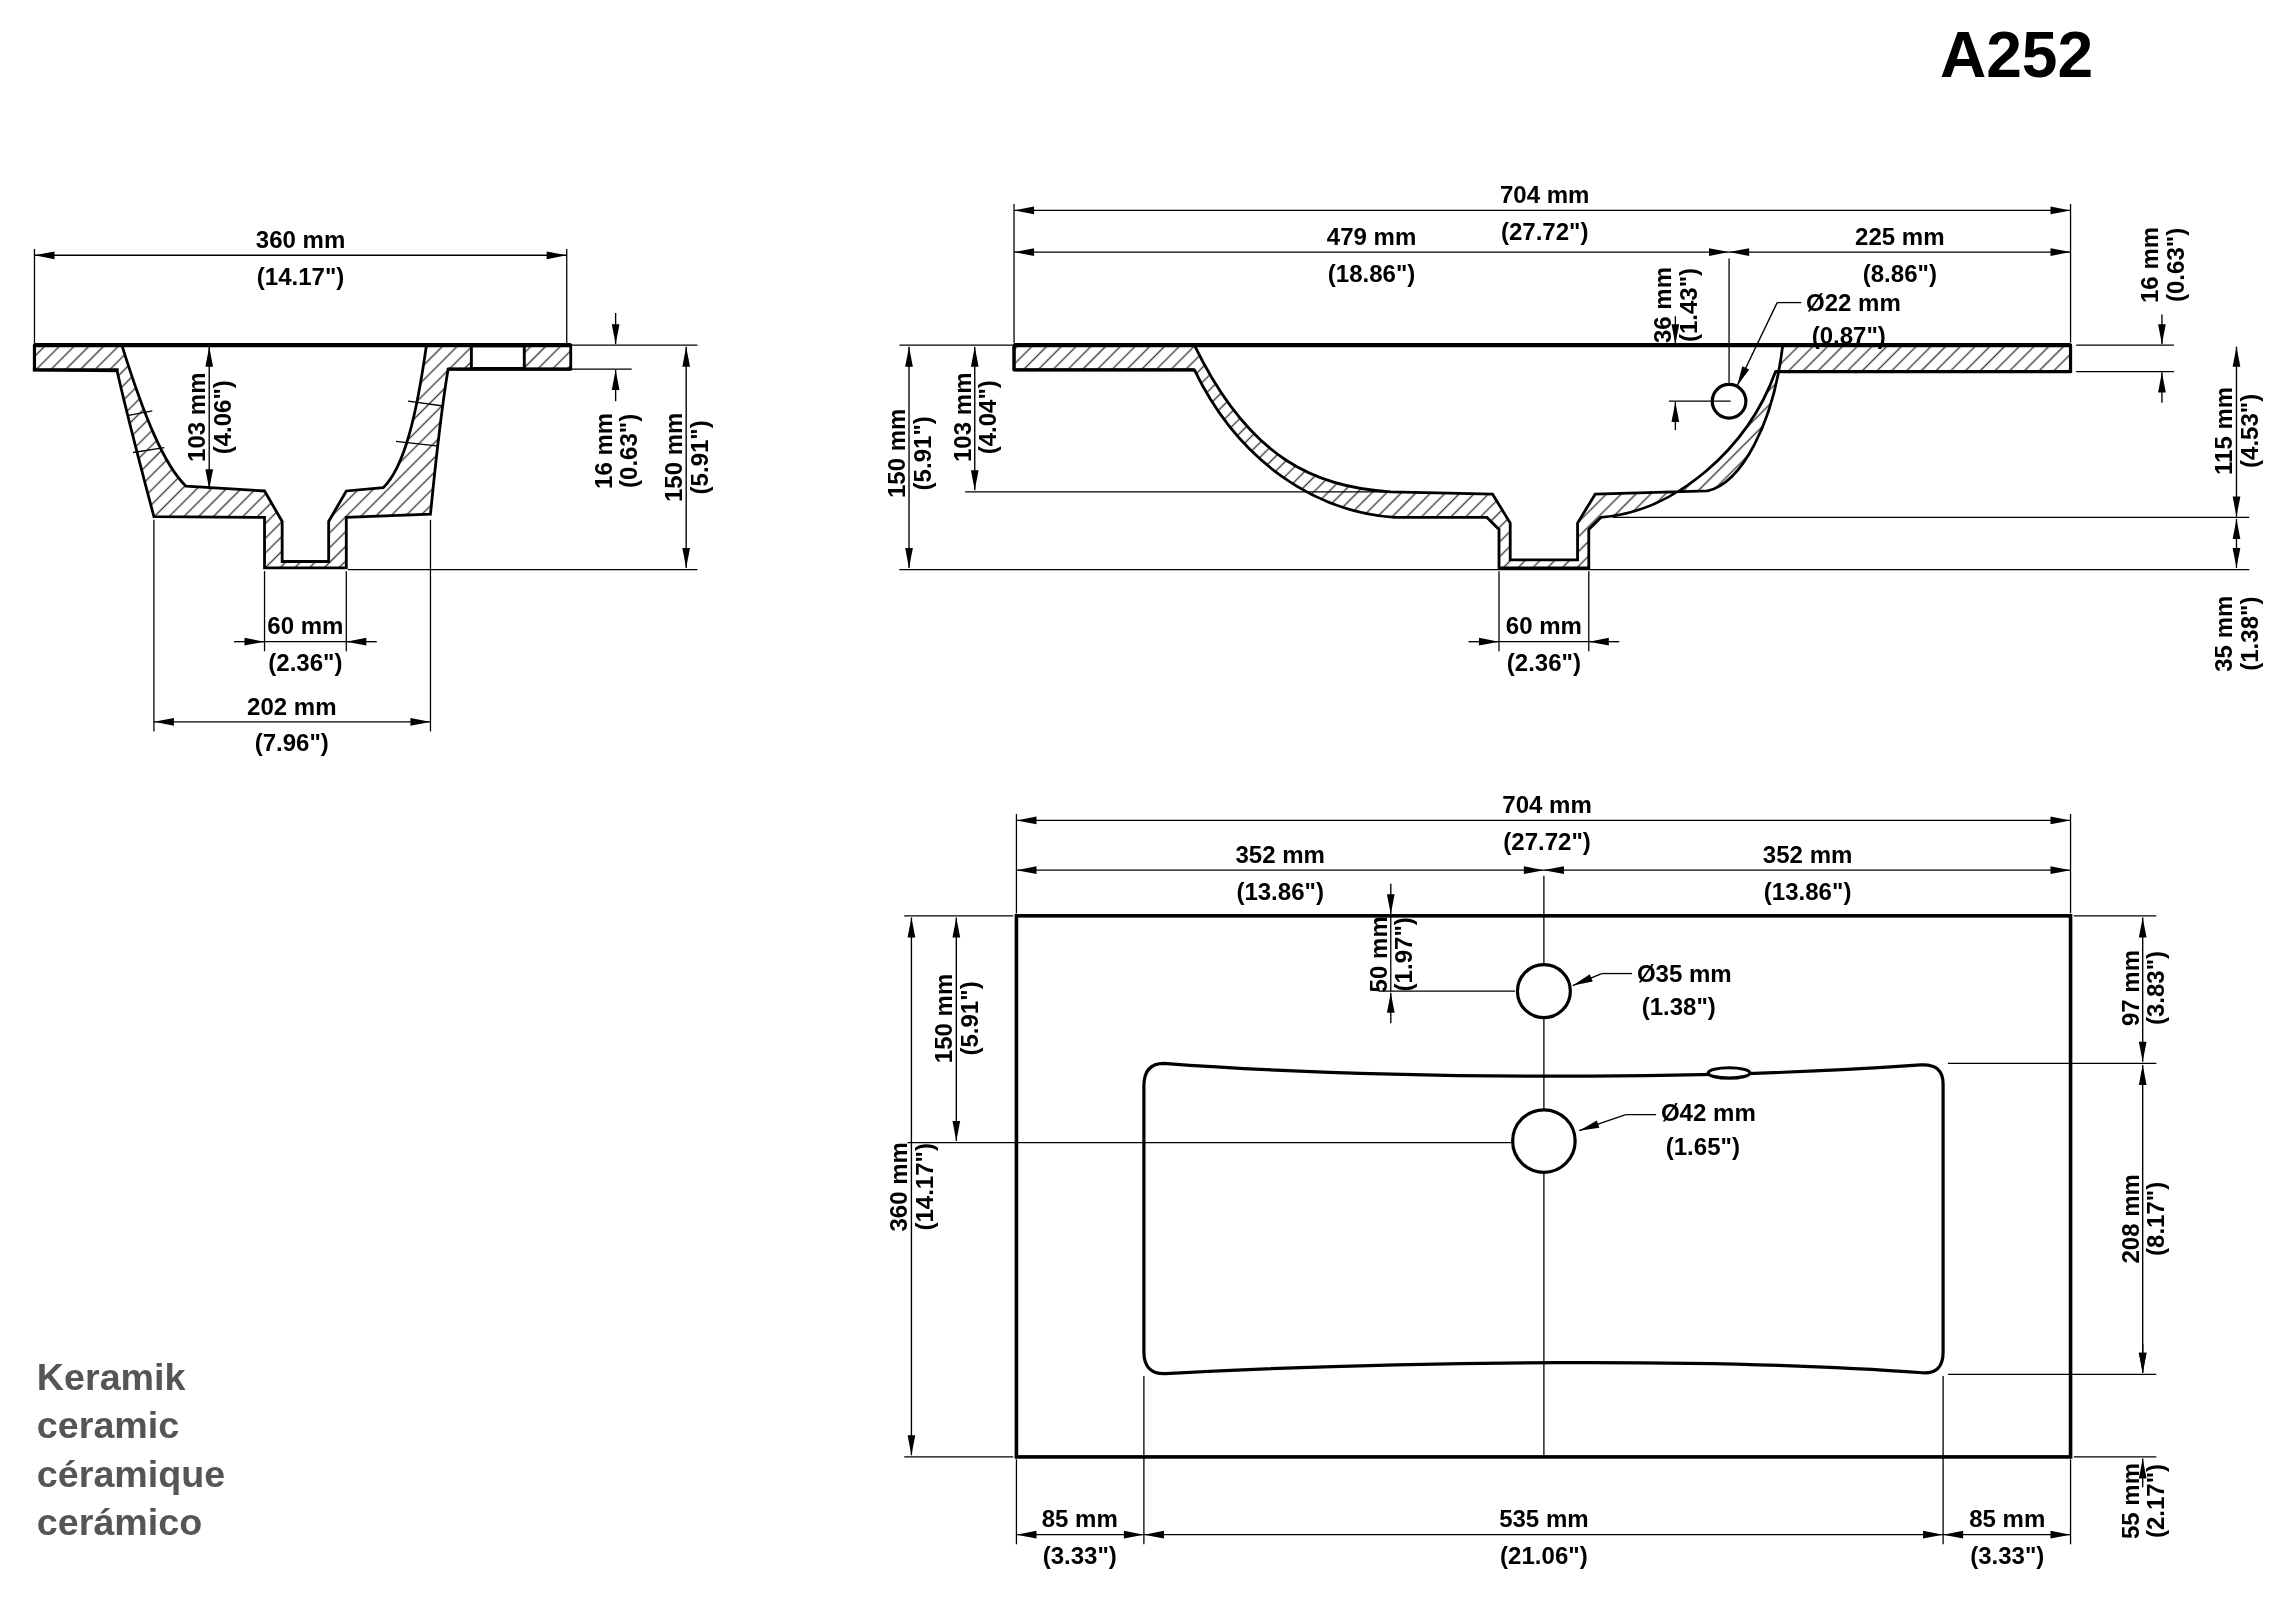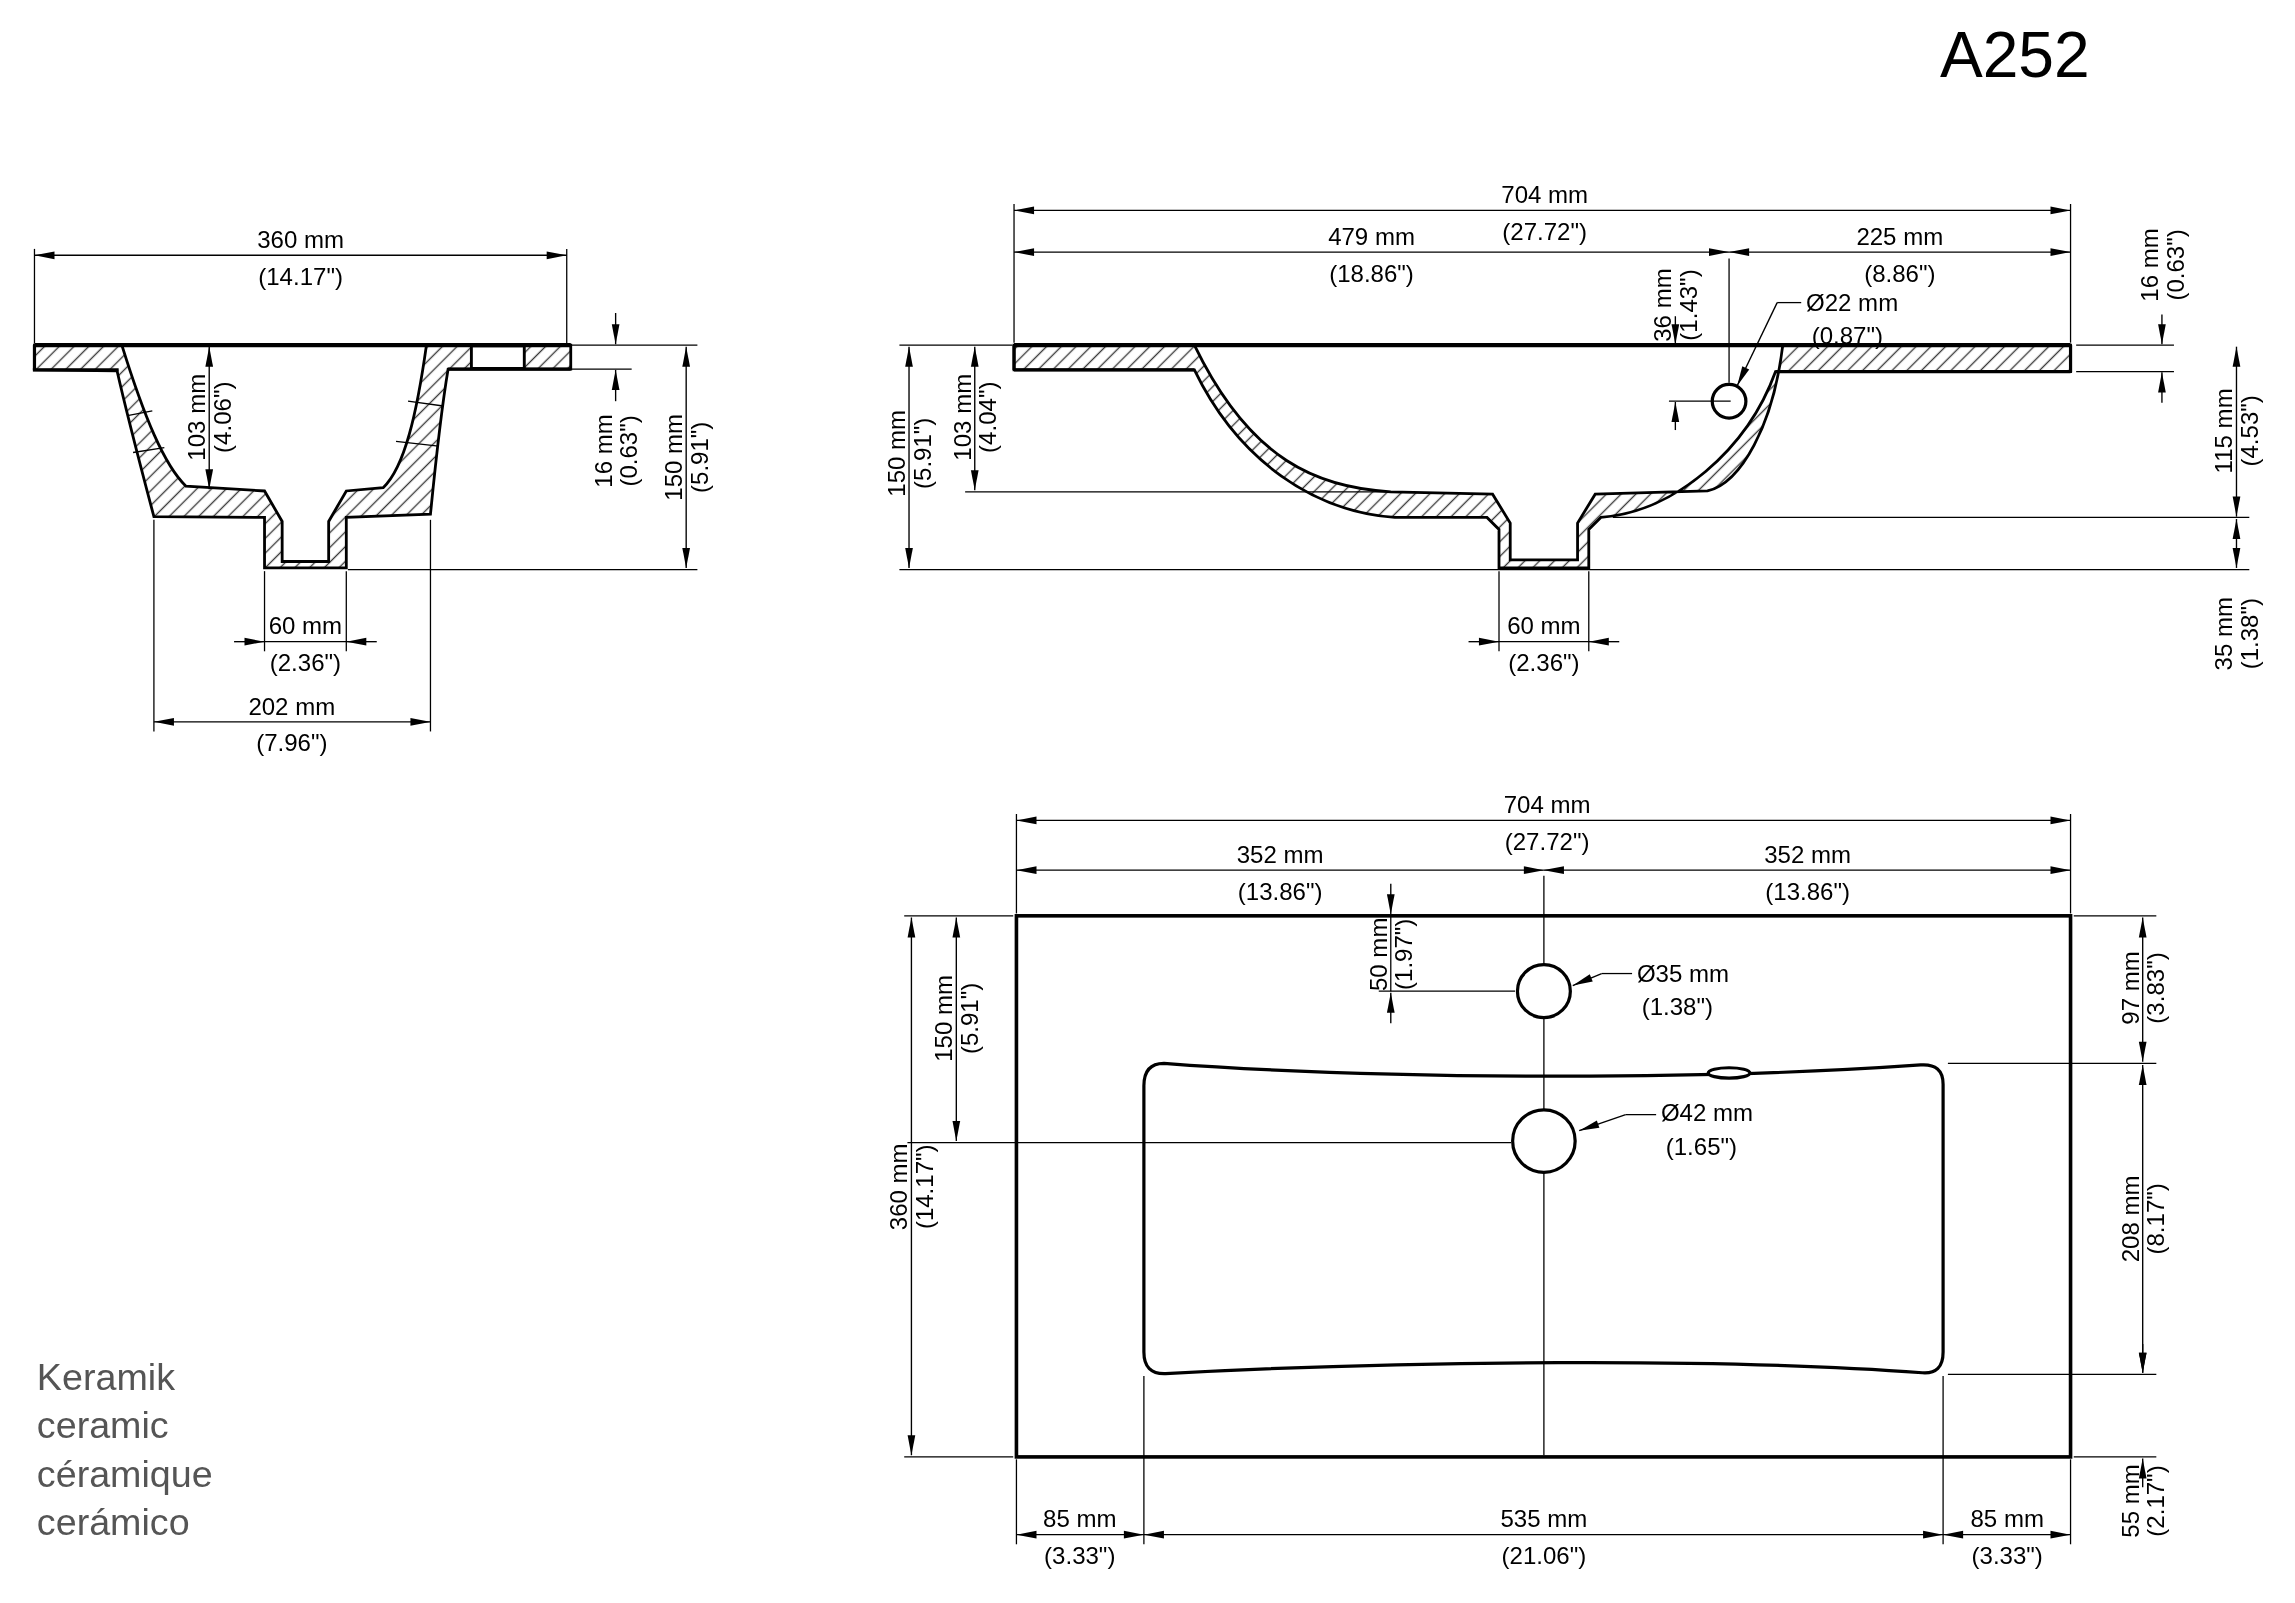--- a/index.html
+++ b/index.html
@@ -1,16 +1,16 @@
 <!DOCTYPE html>
 <html style="font-size:13px"><head>
 <meta charset="utf-8">
 <style>
   html,body{margin:0;padding:0;background:#fff;}
-  #page{position:relative;width:2295px;height:1604px;background:#ffffff;overflow:hidden;}
+  #page{position:relative;width:2295px;height:1604px;background:#ffffff;overflow:hidden;font-weight:bold;}
   svg text{font-family:"Liberation Sans","DejaVu Sans",sans-serif;}
   .dt{font-size:30px;fill:#000;}
   .mid{text-anchor:middle;}
   .title{font-size:80px;fill:#000;}
   .mat{font-size:47px;fill:#555;}
   .thin{stroke:#000;stroke-width:1.6;fill:none;}
   .med{stroke:#000;stroke-width:2.5;fill:none;}
   .thick{stroke:#000;stroke-width:4;fill:none;}
   .deck{stroke:#000;stroke-width:5.5;fill:none;}
   .shell{fill:url(#h);stroke:#000;stroke-width:3.5;fill-rule:evenodd;}

